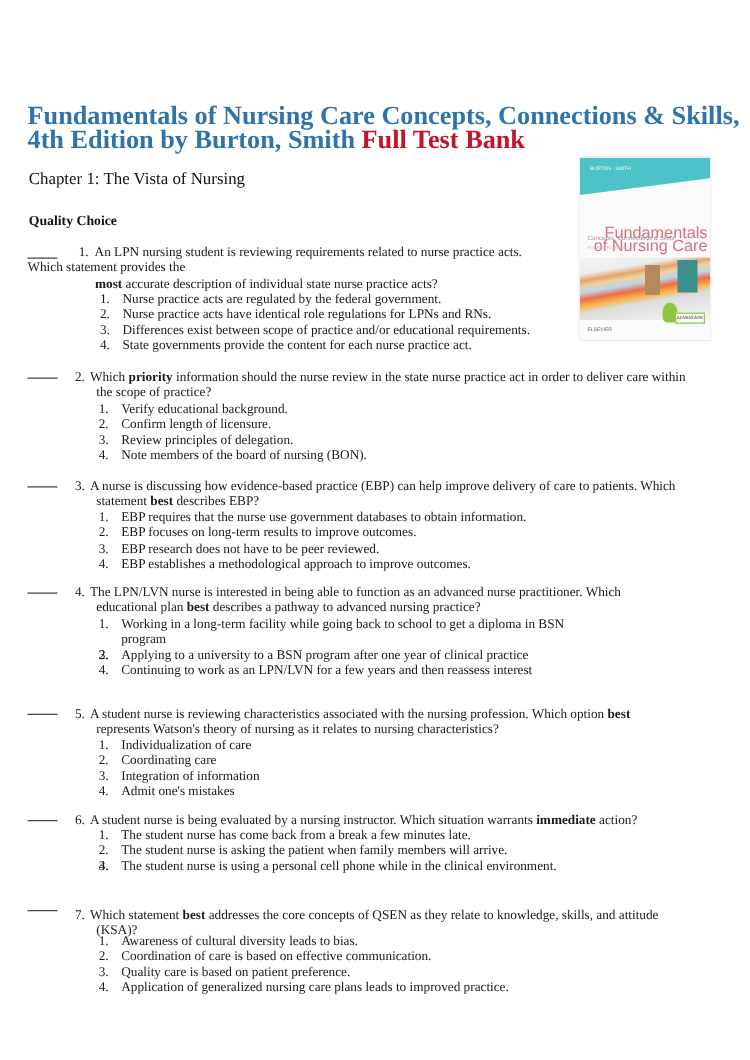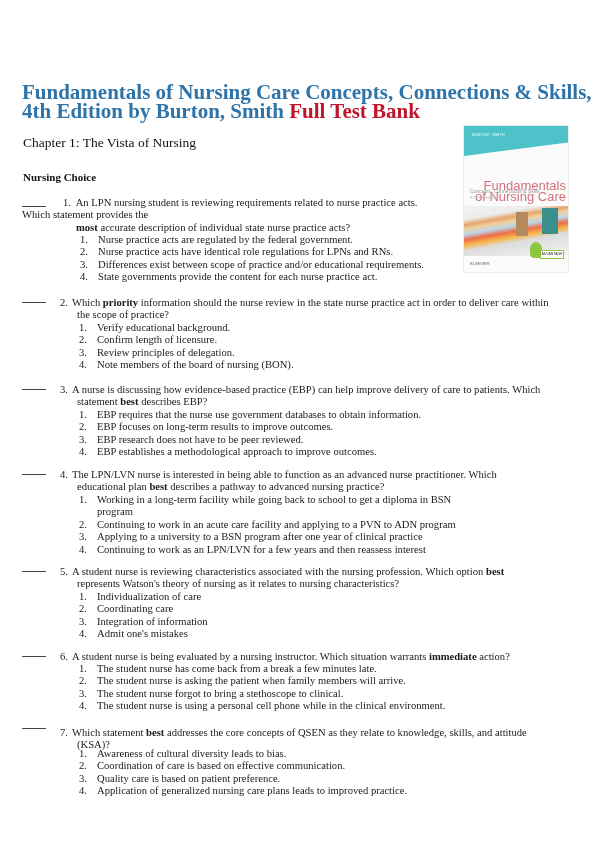--- a/index.html
+++ b/index.html
@@ -67,21 +67,21 @@
 </style>
 </head>
 <body>
 
 <div class="title">
   <span>Fundamentals of Nursing Care Concepts, Connections &amp; Skills, 4th Edition by Burton, Smith</span>
   <span class="red">Full Test Bank</span>
 </div>
 
 <div class="chapter">Chapter 1: The Vista of Nursing</div>
-<div class="mc-heading">Nursing Choice</div>
+<div class="mc-heading">Quality Choice</div>
 
 <div class="cover">
   <div class="band"></div>
   <div class="authors">BURTON · SMITH</div>
   <div class="ctitle">Fundamentals of Nursing Care</div>
   <div class="csub">Concepts, Connections &amp; Skills</div>
   <div class="ced">FOURTH EDITION</div>
   <div class="shelves"></div>
   <div class="tabs1"></div>
   <div class="tabs2"></div>
@@ -135,21 +135,21 @@
 </div>
 
 <div class="q" style="top:469px;">
   <div class="blank"></div>
   <div class="stem" style="top:0;">
     <span class="num">4.</span><span>The LPN/LVN nurse is interested in being able to function as an advanced nurse practitioner. Which</span>
     <span class="cont"><span>educational plan </span><b>best</b><span> describes a pathway to advanced nursing practice?</span></span>
   </div>
   <ul class="opts" style="top:25px; width:400px;">
     <li><span class="onum">1.</span><span>Working in a long-term facility while going back to school to get a diploma in BSN program</span></li>
-    <li><span class="onum">2.</span><span>Continuing to work in an acute care facility and applying to a PVN to ADN program</span></li>
+    <li><span class="onum">2.</span></li>
     <li><span class="onum">3.</span><span>Applying to a university to a BSN program after one year of clinical practice</span></li>
     <li><span class="onum">4.</span><span>Continuing to work as an LPN/LVN for a few years and then reassess interest</span></li>
   </ul>
 </div>
 
 <div class="q" style="top:566px;">
   <div class="blank"></div>
   <div class="stem" style="top:0;">
     <span class="num">5.</span><span>A student nurse is reviewing characteristics associated with the nursing profession. Which option </span><b>best</b>
     <span class="cont">represents Watson's theory of nursing as it relates to nursing characteristics?</span>
@@ -163,21 +163,21 @@
 </div>
 
 <div class="q" style="top:651px;">
   <div class="blank"></div>
   <div class="stem" style="top:0;">
     <span class="num">6.</span><span>A student nurse is being evaluated by a nursing instructor. Which situation warrants </span><b>immediate</b><span> action?</span>
   </div>
   <ul class="opts" style="top:12px;">
     <li><span class="onum">1.</span><span>The student nurse has come back from a break a few minutes late.</span></li>
     <li><span class="onum">2.</span><span>The student nurse is asking the patient when family members will arrive.</span></li>
-    <li><span class="onum">3.</span><span>The student nurse forgot to bring a stethoscope to clinical.</span></li>
+    <li><span class="onum">3.</span></li>
     <li><span class="onum">4.</span><span>The student nurse is using a personal cell phone while in the clinical environment.</span></li>
   </ul>
 </div>
 
 <div class="q" style="top:723px;">
   <div class="blank"></div>
   <div class="stem" style="top:4px;">
     <span class="num">7.</span><span>Which statement </span><b>best</b><span> addresses the core concepts of QSEN as they relate to knowledge, skills, and attitude</span>
     <span class="cont">(KSA)?</span>
   </div>

